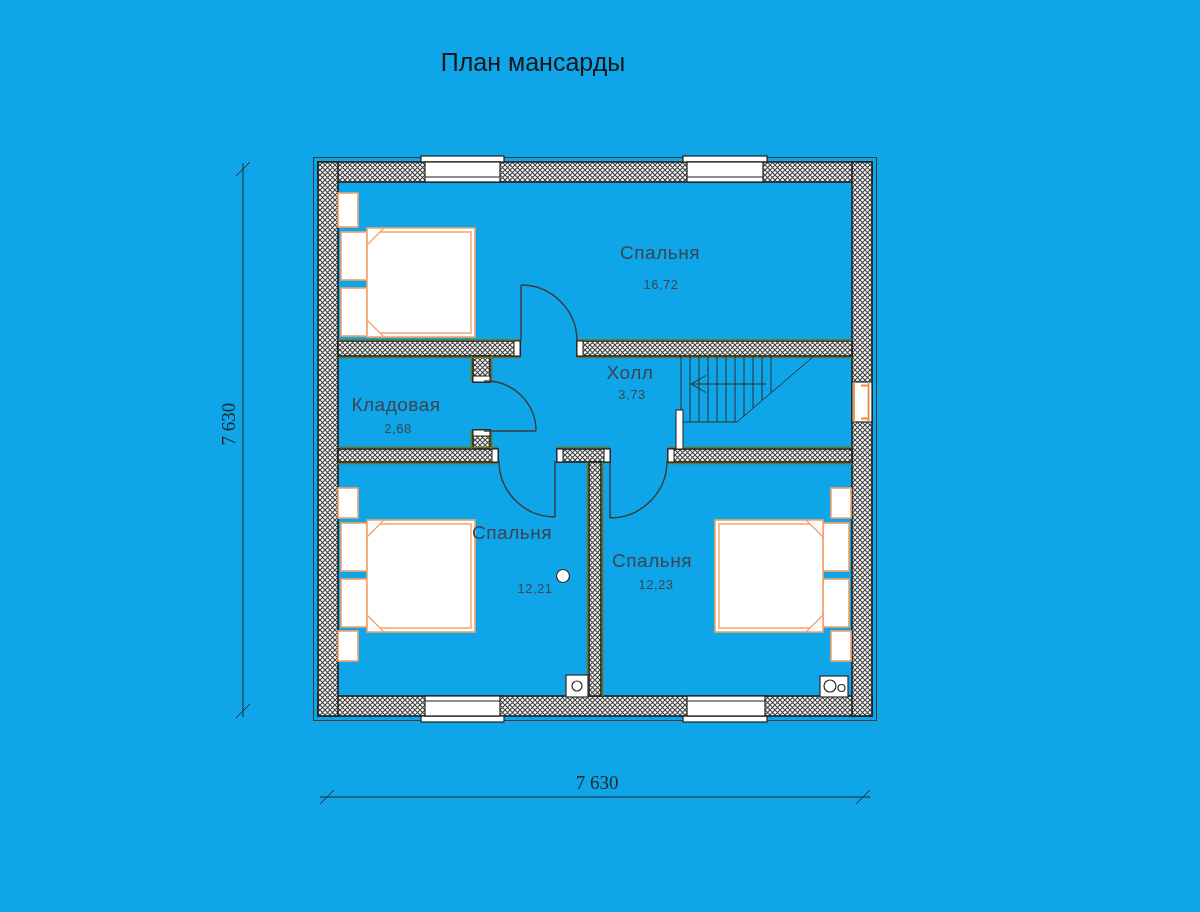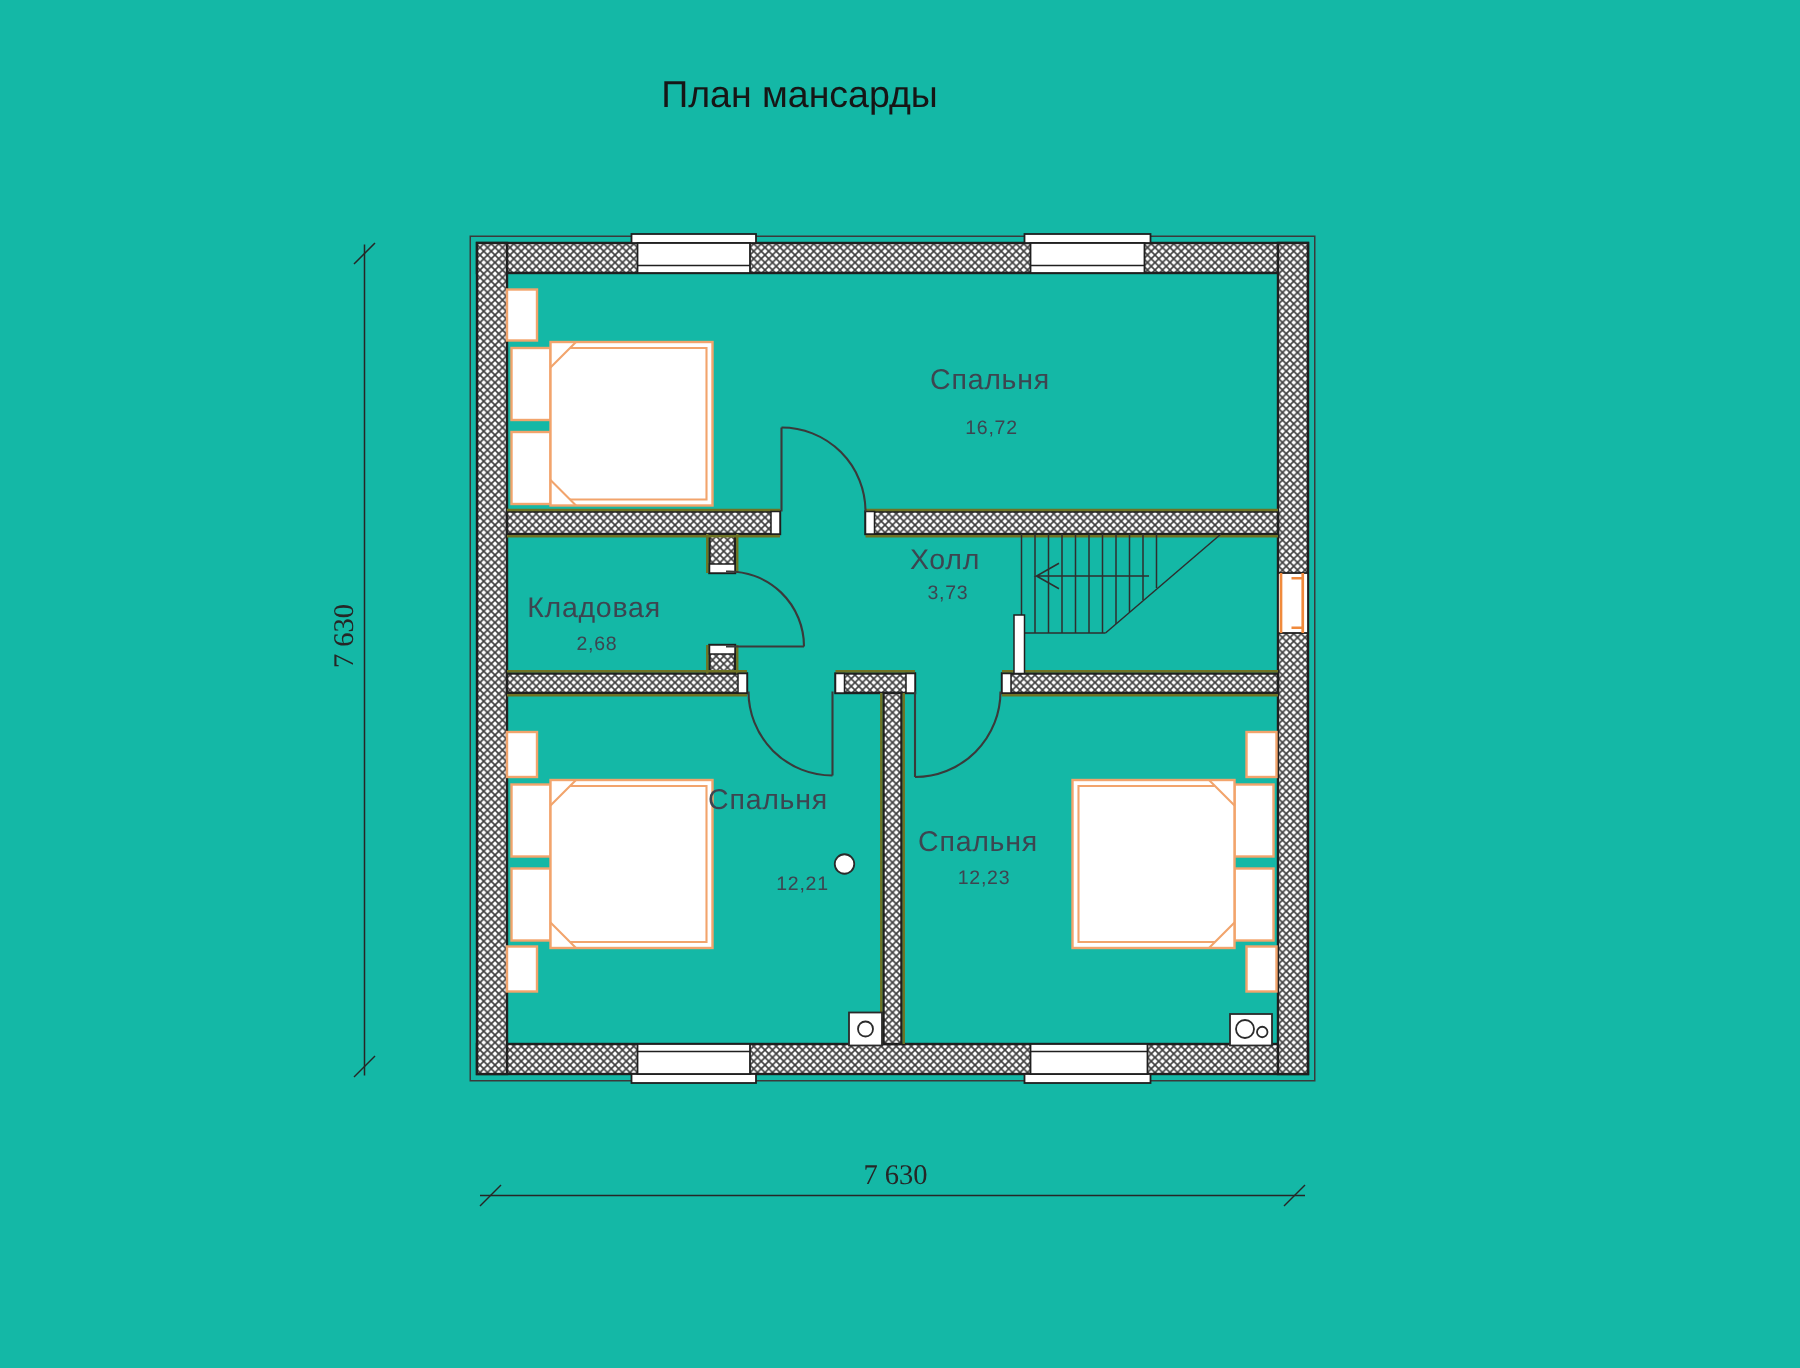--- a/index.html
+++ b/index.html
@@ -3,21 +3,21 @@
 <meta charset="utf-8">
 <style>
   :root{
     --wall-hatch:#3f3f3f;
     --interior-accent:#6f7324;
     --furniture:#f2a46c;
     --window-accent:#f08a3c;
     --label:#3d4550;
   }
   html,body{margin:0;padding:0;background:#ffffff;}
-  .stage{width:1200px;height:912px;position:relative;background:#14b8a6;overflow:hidden;}
+  .stage{width:1200px;height:912px;position:relative;background:#0ea5e9;overflow:hidden;}
   svg{display:block;}
   .title-text{font:25px "Liberation Sans",sans-serif;fill:#161616;}
   .room-name{font:19px "Liberation Sans",sans-serif;fill:var(--label);letter-spacing:.5px;}
   .room-area{font:13px "Liberation Sans",sans-serif;fill:var(--label);letter-spacing:.5px;}
   .dim-text{font:19px "Liberation Serif",serif;fill:#262626;}
   .wall{fill:url(#hatch);stroke:#1f1f1f;stroke-width:1.6;}
   .outer-line{fill:none;stroke:#3a3a3a;stroke-width:1;}
   .accent{stroke:var(--interior-accent);stroke-width:1.6;fill:none;}
   .cap{fill:#ffffff;stroke:#1f1f1f;stroke-width:1;}
   .win{fill:#ffffff;stroke:#1f1f1f;stroke-width:1.2;}

